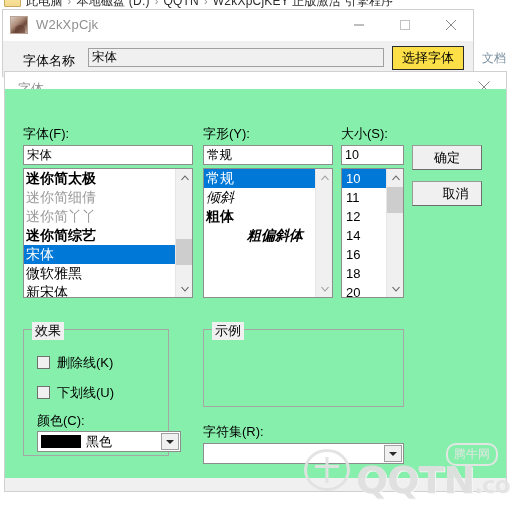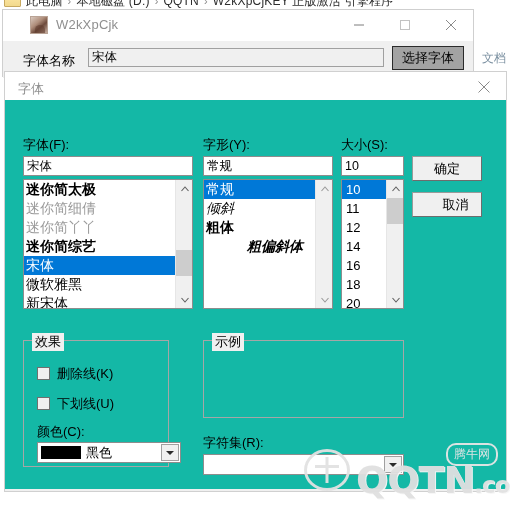--- a/index.html
+++ b/index.html
@@ -58,21 +58,20 @@
 
   
   .app-window {
     position: absolute;
     left: 2px; top: 9px;
     width: 472px; height: 68px;
     background: #ffffff;
     border: 1px solid #cfcfcf;
     border-bottom: none;
     box-sizing: border-box;
-    padding-left: 20px;
   }
   .app-titlebar {
     position: relative;
     height: 31px;
     background: #ffffff;
     border-bottom: 1px solid #ffffff;
   }
   .app-icon {
     position: absolute;
     left: 7px; top: 6px;
@@ -133,21 +132,21 @@
     color: #000;
     line-height: 17px;
     padding-left: 3px;
     outline: none;
     font-family: "Liberation Sans", sans-serif;
   }
   .tb-button {
     position: absolute;
     left: 389px; top: 5px;
     width: 72px; height: 24px;
-    background: #a3a3a3;
+    background: #fde047;
     border: 1px solid #2b2b2b;
     box-sizing: border-box;
     font-size: 13px;
     color: #000;
     text-align: center;
     line-height: 22px;
     cursor: default;
     font-family: "Liberation Sans", sans-serif;
   }
   .app-right-text {
@@ -182,23 +181,23 @@
   .fd-close {
     position: absolute;
     right: 0; top: 0;
     width: 45px; height: 30px;
     cursor: default;
   }
   .fd-close svg { position: absolute; left: 50%; top: 50%; transform: translate(-50%,-50%); }
 
   .fd-body {
     position: absolute;
-    left: 0; top: 28px;
+    left: 0; top: 17px;
     width: 100%; height: 389px;
-    background: #14b8a6;
+    background: #86efac;
   }
 
   .lbl {
     position: absolute;
     font-size: 13px;
     color: #000;
     white-space: nowrap;
   }
 
   .combo-edit {

